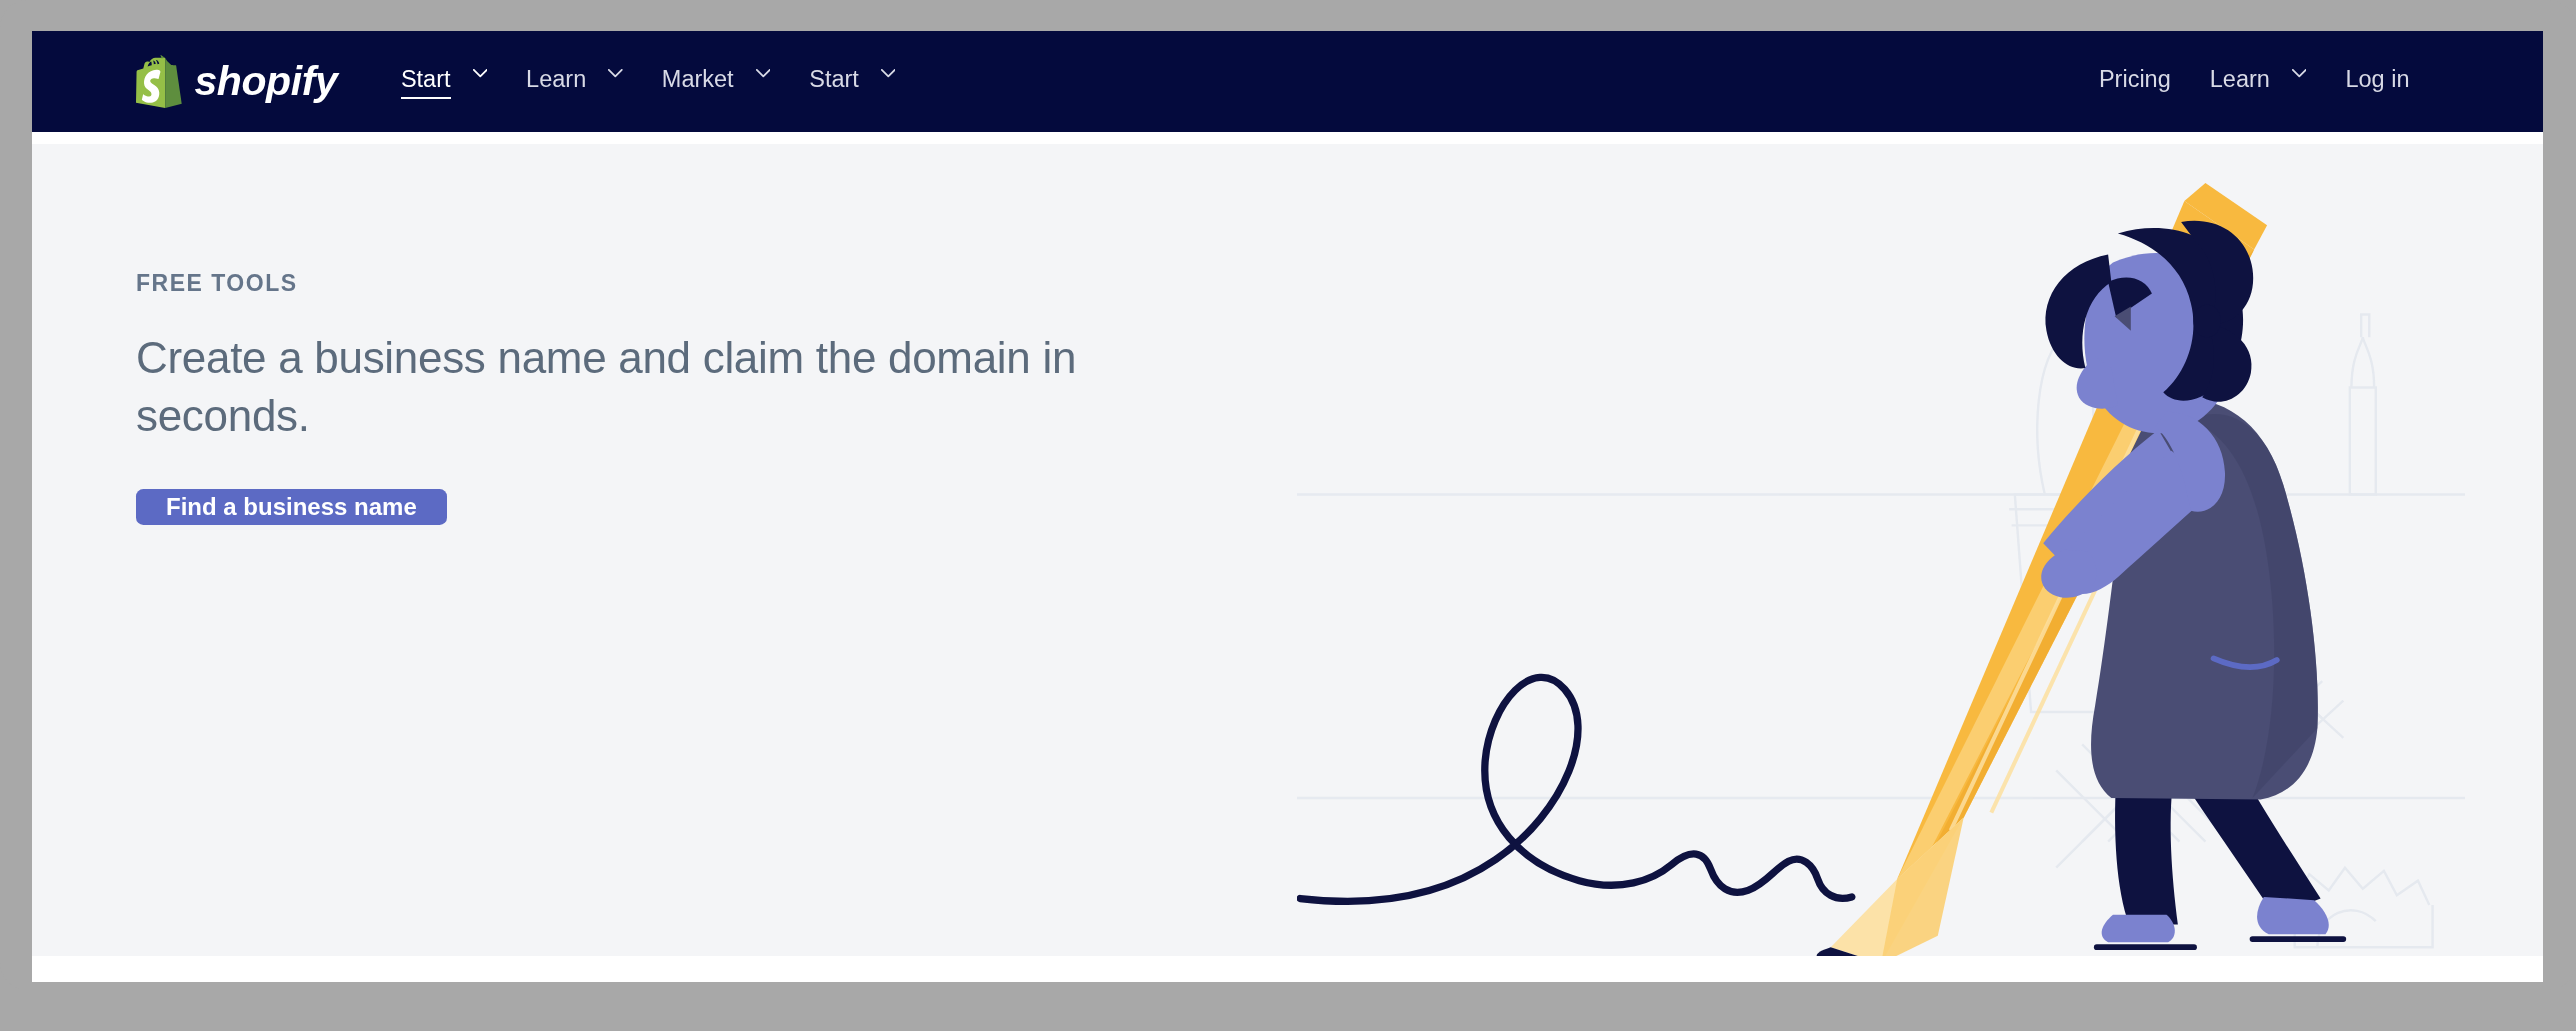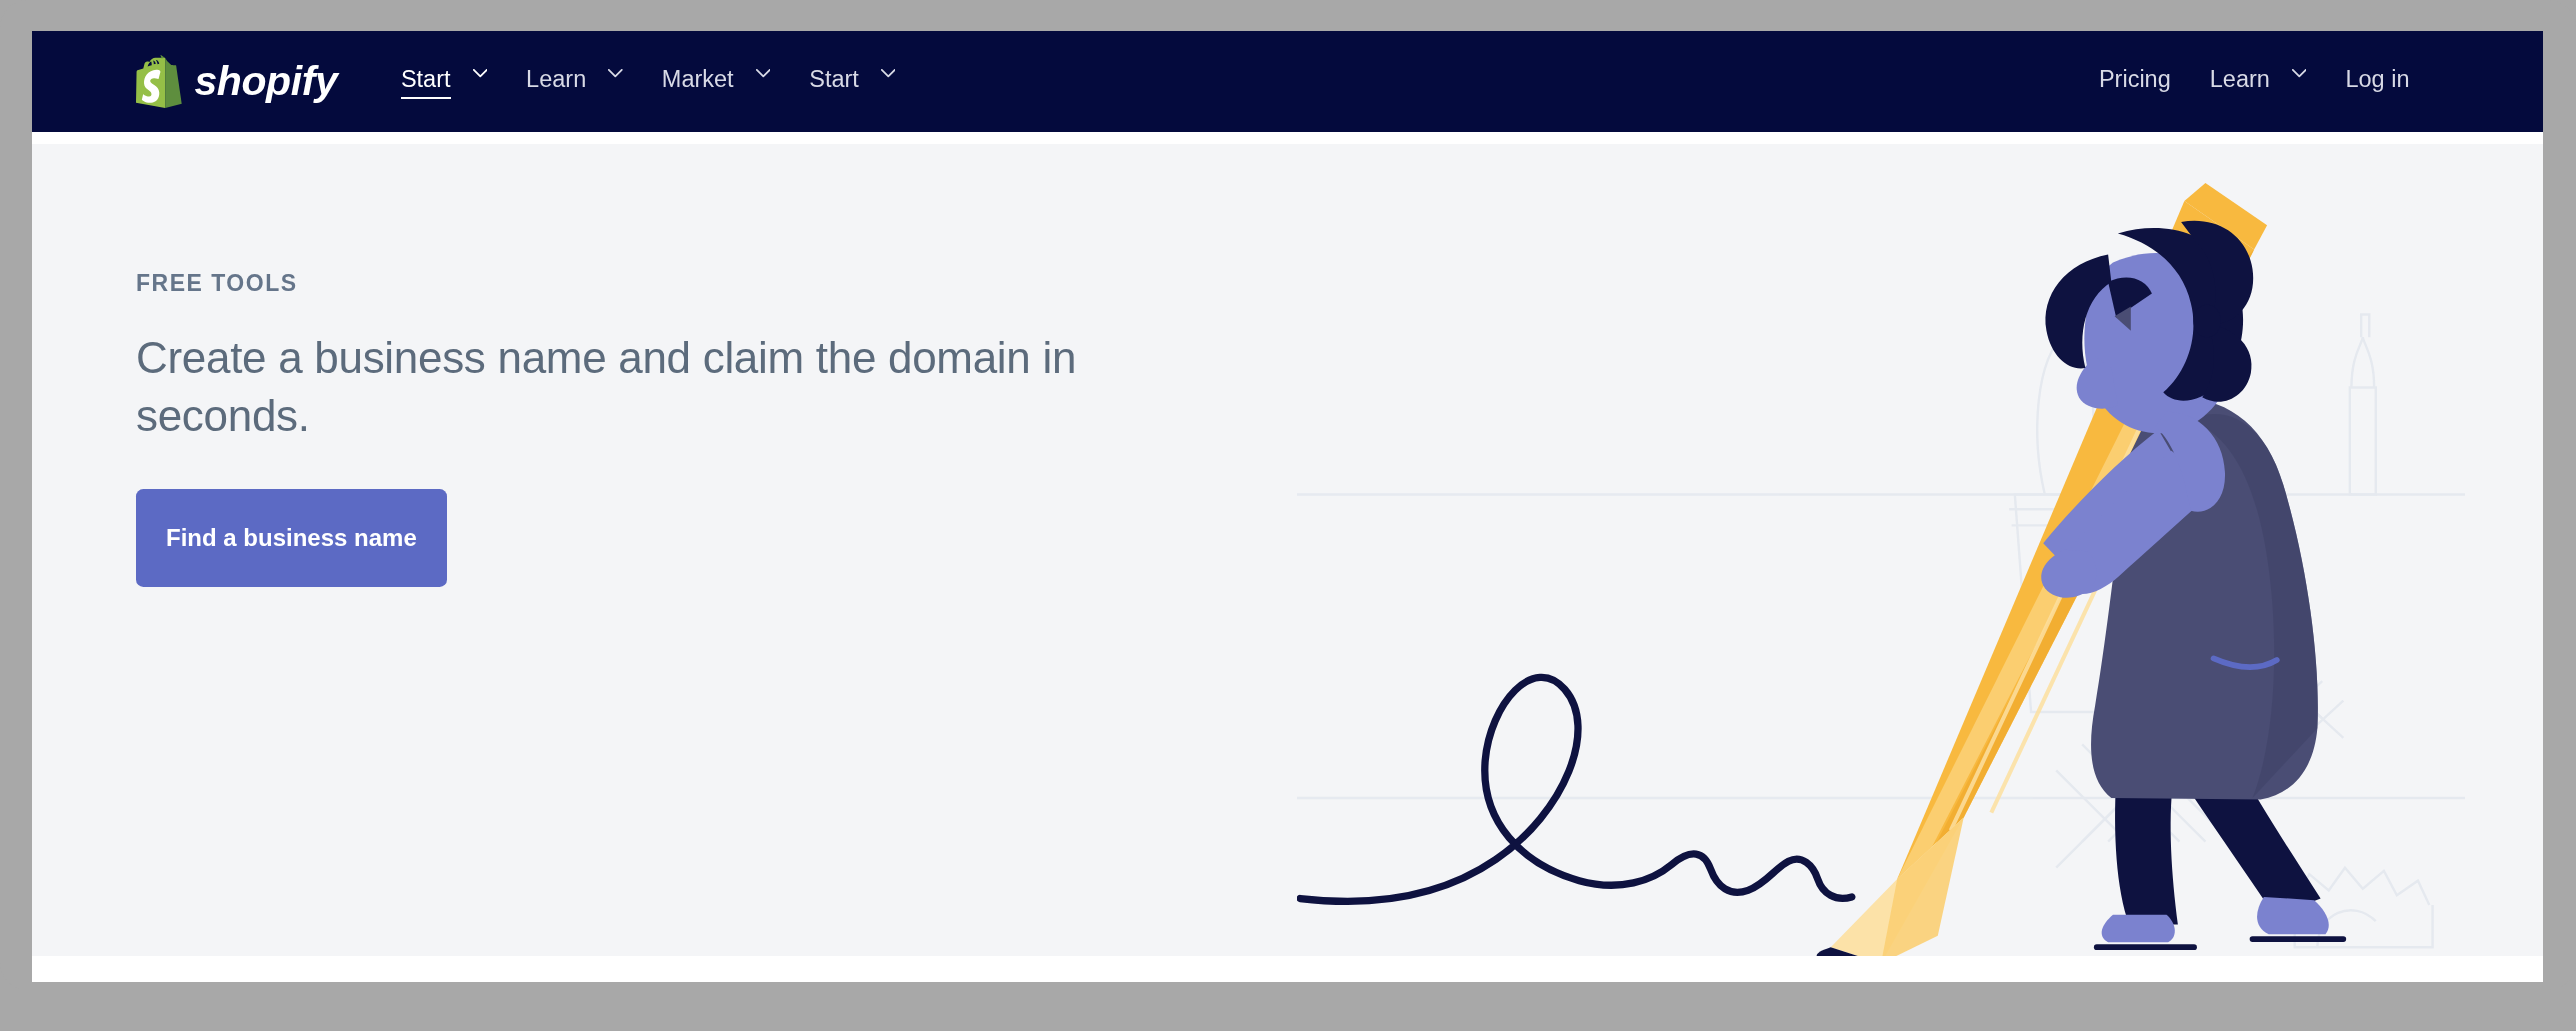--- a/index.html
+++ b/index.html
@@ -159,21 +159,21 @@
     letter-spacing: -0.3px;
     margin-bottom: 44px;
     max-width: 1030px;
   }
 
   #cta-find {
     background: #5c6ac4;
     color: #ffffff;
     font-size: 24px;
     font-weight: 700;
-    padding: 35px 30px;
+    padding: 4px 30px;
     border: none;
     border-radius: 7.3px;
     cursor: pointer;
     font-family: "Liberation Sans", sans-serif;
   }
 
   #hero-art {
     position: absolute;
     left: 1265px;
     top: 0px;

